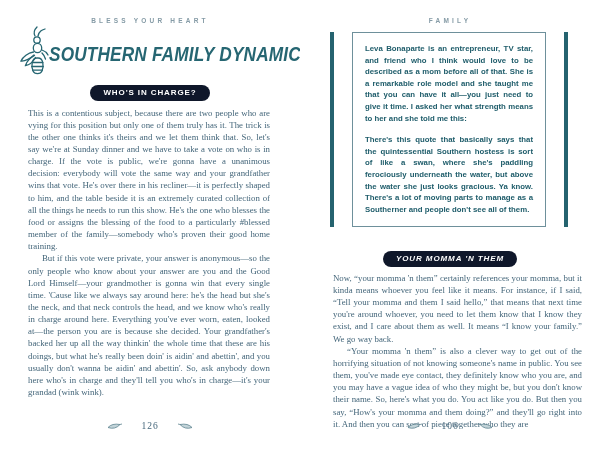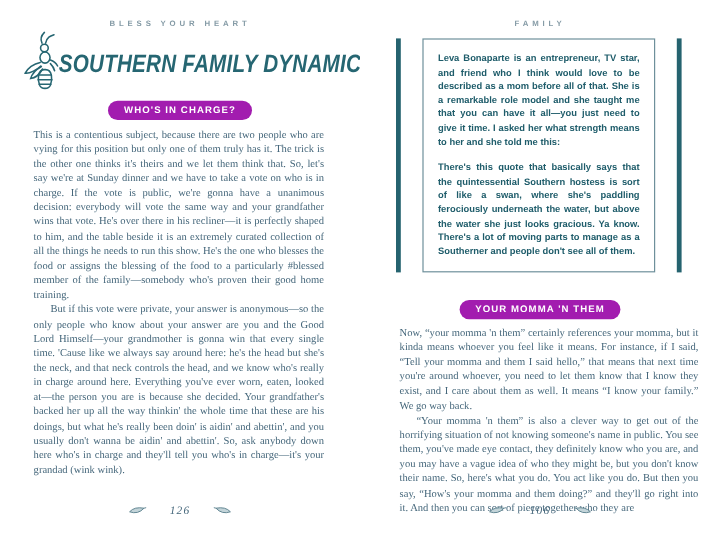--- a/index.html
+++ b/index.html
@@ -26,36 +26,36 @@
   .chapter-title{
     display:inline-block;
     font-family:"Liberation Sans", sans-serif;
     font-style:italic;font-weight:bold;
     font-size:21px;color:#266672;letter-spacing:0.2px;
     transform:scaleX(0.82);transform-origin:left center;
     white-space:nowrap;
   }
   .badge-row{text-align:center;margin-top:1px;}
   .badge{
-    display:inline-block;background:#a21caf;color:#ffffff;
+    display:inline-block;background:#0f172a;color:#ffffff;
     font-family:"Liberation Sans", sans-serif;
     font-size:8px;font-weight:bold;letter-spacing:0.9px;
     padding:3px 13px 3.5px 13px;border-radius:9px;
   }
   .body-copy{
     margin:6px 30px 0 28px;
     font-size:8.8px;line-height:12.15px;color:#44667a;
     text-align:justify;
   }
   .body-copy p{margin:0;}
   .body-copy p + p{text-indent:14px;}
 
   .footer{
     position:absolute;bottom:20px;left:0;width:100%;
-    display:flex;align-items:center;justify-content:center;gap:19px;font-style:italic;
+    display:flex;align-items:center;justify-content:center;gap:19px;
   }
   .page-num{font-size:9.5px;color:#44667a;letter-spacing:1px;}
   .leaf{display:block;}
 
   
   .quote-box{
     position:relative;
     margin:8px 32px 0 30px;
     padding:0 17px;
   }
@@ -71,21 +71,21 @@
   .quote-intro{
     font-family:"Liberation Sans", sans-serif;
     font-size:7.8px;font-weight:bold;line-height:11.6px;
     color:#1e5c6a;text-align:justify;margin:0;
   }
   .quote-text{
     font-family:"Liberation Sans", sans-serif;
     font-size:7.8px;font-weight:bold;line-height:11.6px;
     color:#1e5c6a;text-align:justify;margin:10px 0 0 0;
   }
-  .right-badge-row{text-align:center;margin-top:20px;}
+  .right-badge-row{text-align:center;margin-top:20px;font-style:italic;}
   .body-copy.right{margin:5px 18px 0 33px;}
 </style>
 </head>
 <body>
 
 <div class="spread">
 
   <div class="page">
     <div class="running-head">BLESS YOUR HEART</div>
 

